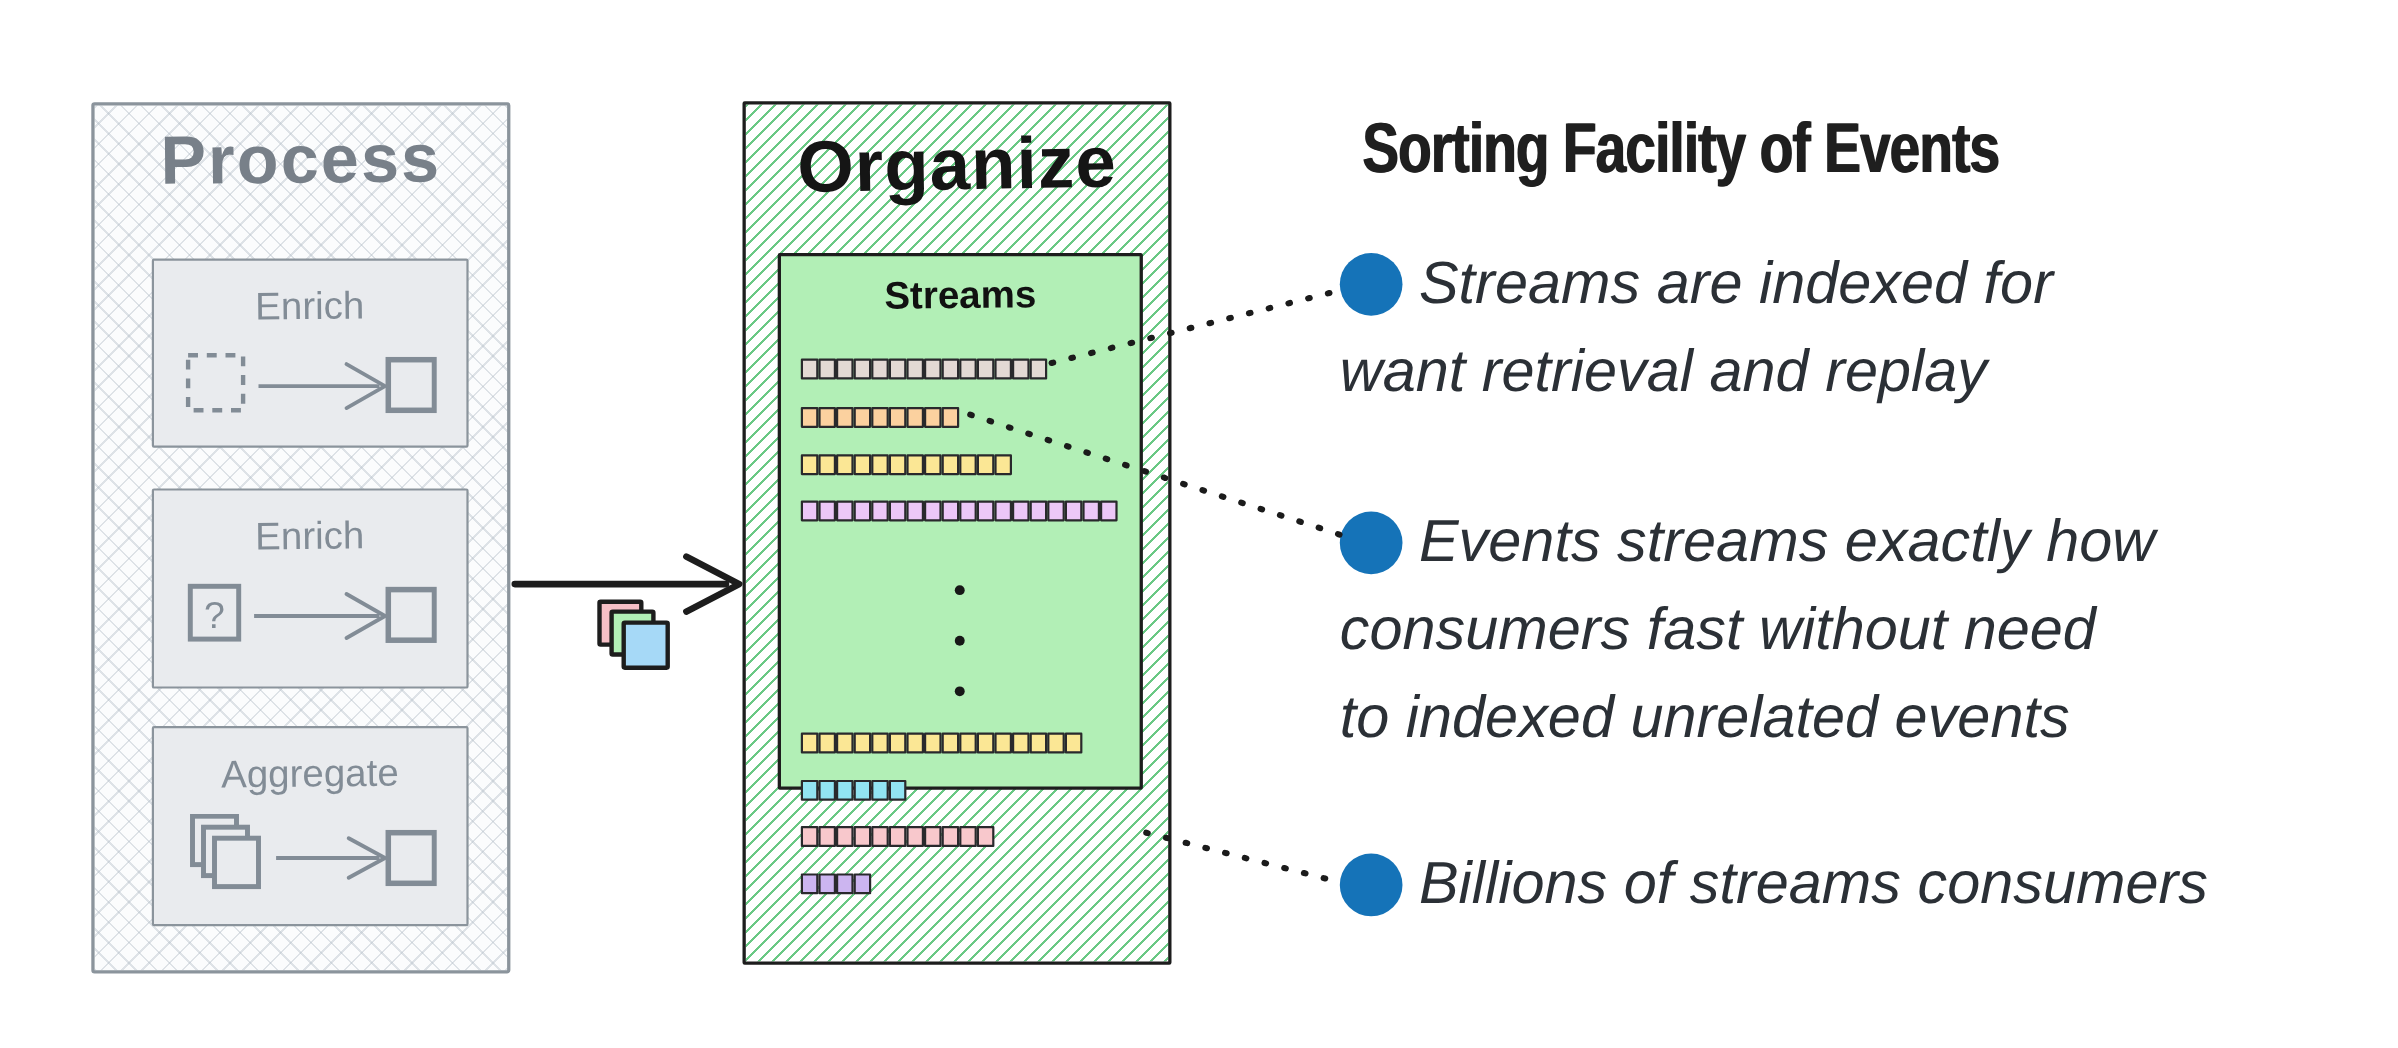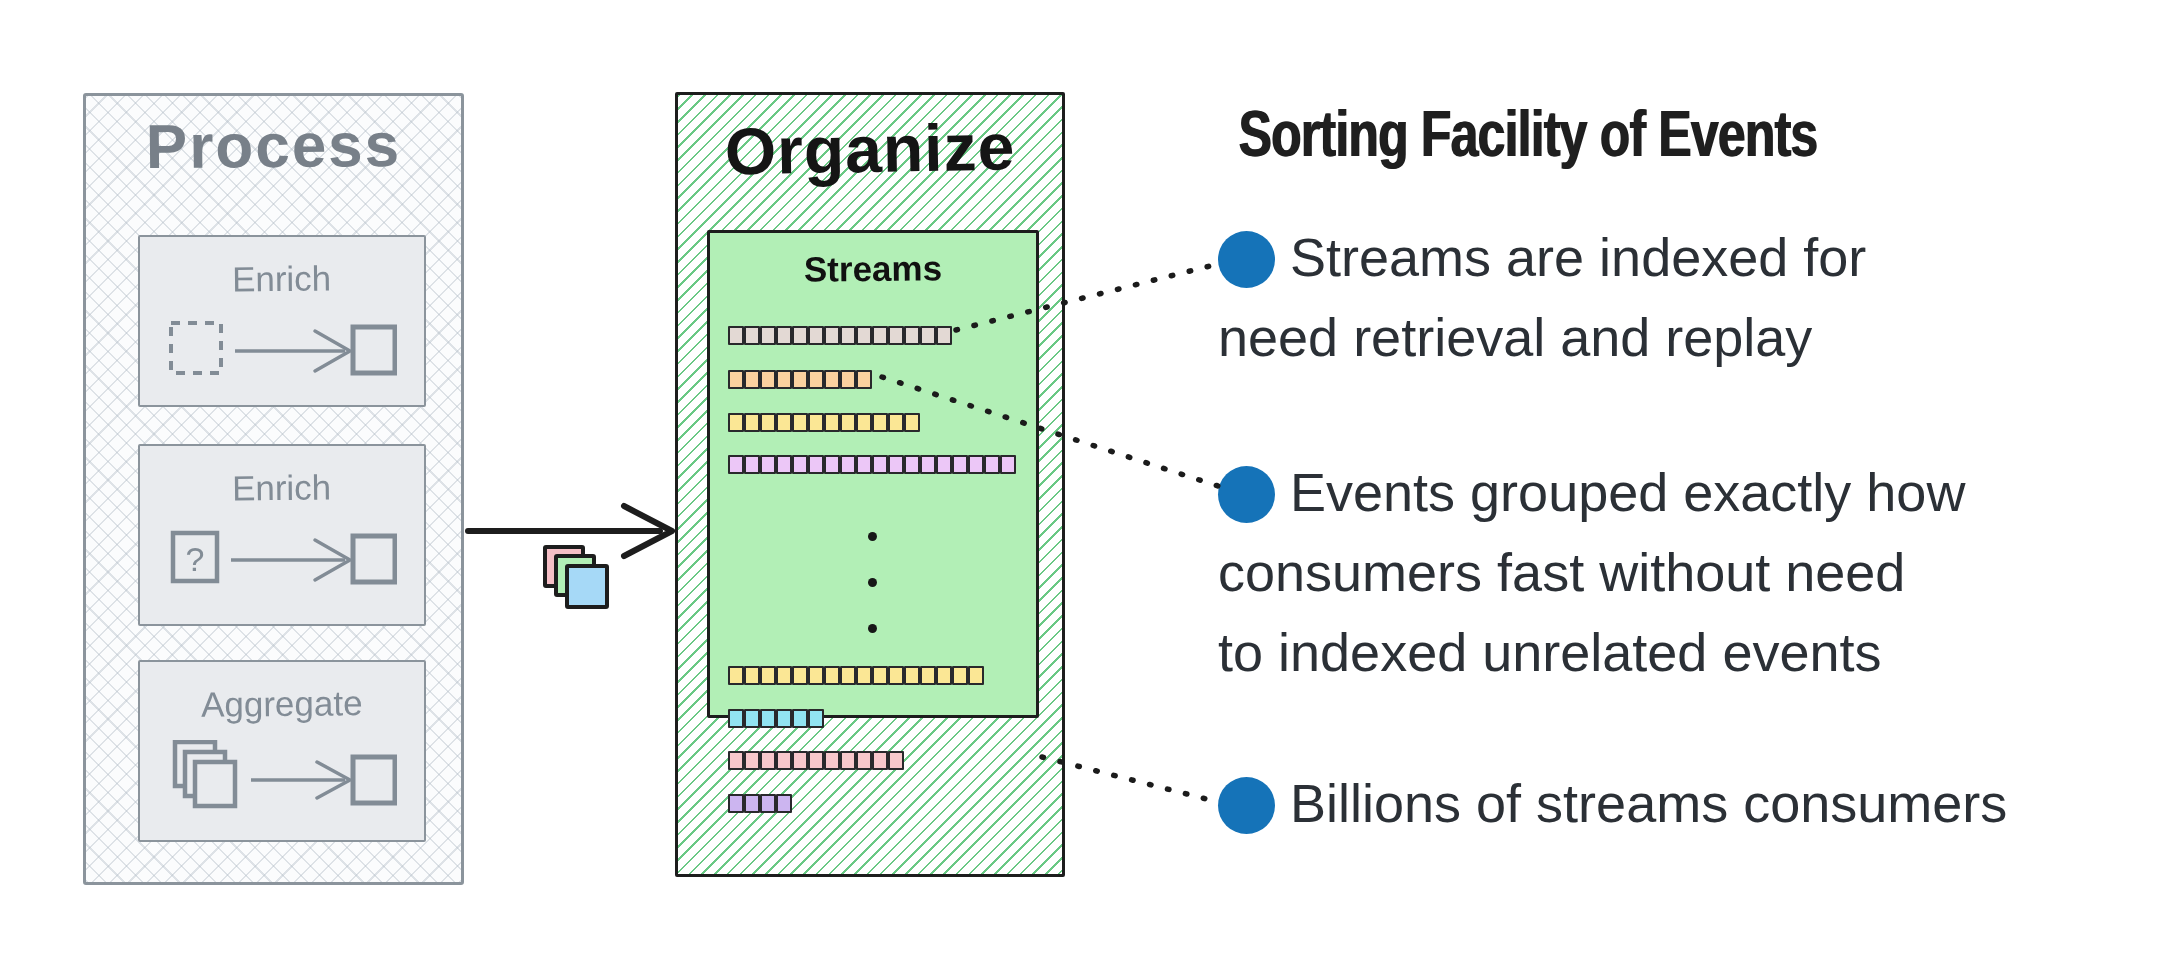--- a/index.html
+++ b/index.html
@@ -72,21 +72,21 @@
 
   
   .headline{
     position:absolute;left:1238px;top:101px;margin:0;
     font-size:64px;font-weight:bold;color:#1f1f1f;line-height:1.05;
     letter-spacing:-1px;transform:scaleX(0.78);transform-origin:left top;white-space:nowrap;
     text-shadow:1.5px 0 0 #1f1f1f;
   }
   .bullet-block{
     position:absolute;left:1218px;width:930px;margin:0;
-    font-size:54px;line-height:80px;color:#2b3036;letter-spacing:0px;
+    font-size:54px;line-height:80px;color:#2b3036;letter-spacing:0px;font-style:italic;
   }
   .bullet-block-0{top:217px;}
   .bullet-block-1{top:452px;}
   .bullet-block-2{top:763px;}
   .bullet-dot{
     display:inline-block;width:57px;height:57px;border-radius:50%;
     vertical-align:-12px;margin-right:15px;
   }
   .bline{display:inline;}
 
@@ -153,23 +153,23 @@
     <div class="stream-row row-4"><span class="sq" style="background: rgb(251, 231, 149);"></span><span class="sq" style="background: rgb(251, 231, 149);"></span><span class="sq" style="background: rgb(251, 231, 149);"></span><span class="sq" style="background: rgb(251, 231, 149);"></span><span class="sq" style="background: rgb(251, 231, 149);"></span><span class="sq" style="background: rgb(251, 231, 149);"></span><span class="sq" style="background: rgb(251, 231, 149);"></span><span class="sq" style="background: rgb(251, 231, 149);"></span><span class="sq" style="background: rgb(251, 231, 149);"></span><span class="sq" style="background: rgb(251, 231, 149);"></span><span class="sq" style="background: rgb(251, 231, 149);"></span><span class="sq" style="background: rgb(251, 231, 149);"></span><span class="sq" style="background: rgb(251, 231, 149);"></span><span class="sq" style="background: rgb(251, 231, 149);"></span><span class="sq" style="background: rgb(251, 231, 149);"></span><span class="sq" style="background: rgb(251, 231, 149);"></span></div>
     <div class="stream-row row-5"><span class="sq" style="background: rgb(146, 228, 242);"></span><span class="sq" style="background: rgb(146, 228, 242);"></span><span class="sq" style="background: rgb(146, 228, 242);"></span><span class="sq" style="background: rgb(146, 228, 242);"></span><span class="sq" style="background: rgb(146, 228, 242);"></span><span class="sq" style="background: rgb(146, 228, 242);"></span></div>
     <div class="stream-row row-6"><span class="sq" style="background: rgb(248, 200, 204);"></span><span class="sq" style="background: rgb(248, 200, 204);"></span><span class="sq" style="background: rgb(248, 200, 204);"></span><span class="sq" style="background: rgb(248, 200, 204);"></span><span class="sq" style="background: rgb(248, 200, 204);"></span><span class="sq" style="background: rgb(248, 200, 204);"></span><span class="sq" style="background: rgb(248, 200, 204);"></span><span class="sq" style="background: rgb(248, 200, 204);"></span><span class="sq" style="background: rgb(248, 200, 204);"></span><span class="sq" style="background: rgb(248, 200, 204);"></span><span class="sq" style="background: rgb(248, 200, 204);"></span></div>
     <div class="stream-row row-7"><span class="sq" style="background: rgb(204, 181, 240);"></span><span class="sq" style="background: rgb(204, 181, 240);"></span><span class="sq" style="background: rgb(204, 181, 240);"></span><span class="sq" style="background: rgb(204, 181, 240);"></span></div>
   </div>
 </section>
 
 <h1 class="headline">Sorting Facility of Events</h1>
 
 <p class="bullet-block bullet-block-0"><span class="bullet-dot" style="background: rgb(21, 115, 184);"></span><span class="bline">Streams are indexed for</span><br>
-<span class="bline">need retrieval and replay</span></p>
+<span class="bline">want retrieval and replay</span></p>
 
-<p class="bullet-block bullet-block-1"><span class="bullet-dot" style="background: rgb(21, 115, 184);"></span><span class="bline">Events grouped exactly how</span><br>
+<p class="bullet-block bullet-block-1"><span class="bullet-dot" style="background: rgb(21, 115, 184);"></span><span class="bline">Events streams exactly how</span><br>
 <span class="bline">consumers fast without need</span><br>
 <span class="bline">to indexed unrelated events</span></p>
 
 <p class="bullet-block bullet-block-2"><span class="bullet-dot" style="background: rgb(21, 115, 184);"></span><span class="bline">Billions of streams consumers</span></p>
 
 <svg class="abs overlay" width="2180" height="953" viewBox="0 0 2180 953">
   <g>
     <line x1="468" y1="531" x2="660" y2="531" stroke="#1d1d1d" stroke-width="6" stroke-linecap="round"></line>
     <path d="M624 506 L672 531 L624 556" fill="none" stroke="#1d1d1d" stroke-width="6" stroke-linecap="round" stroke-linejoin="round"></path>
   </g>

